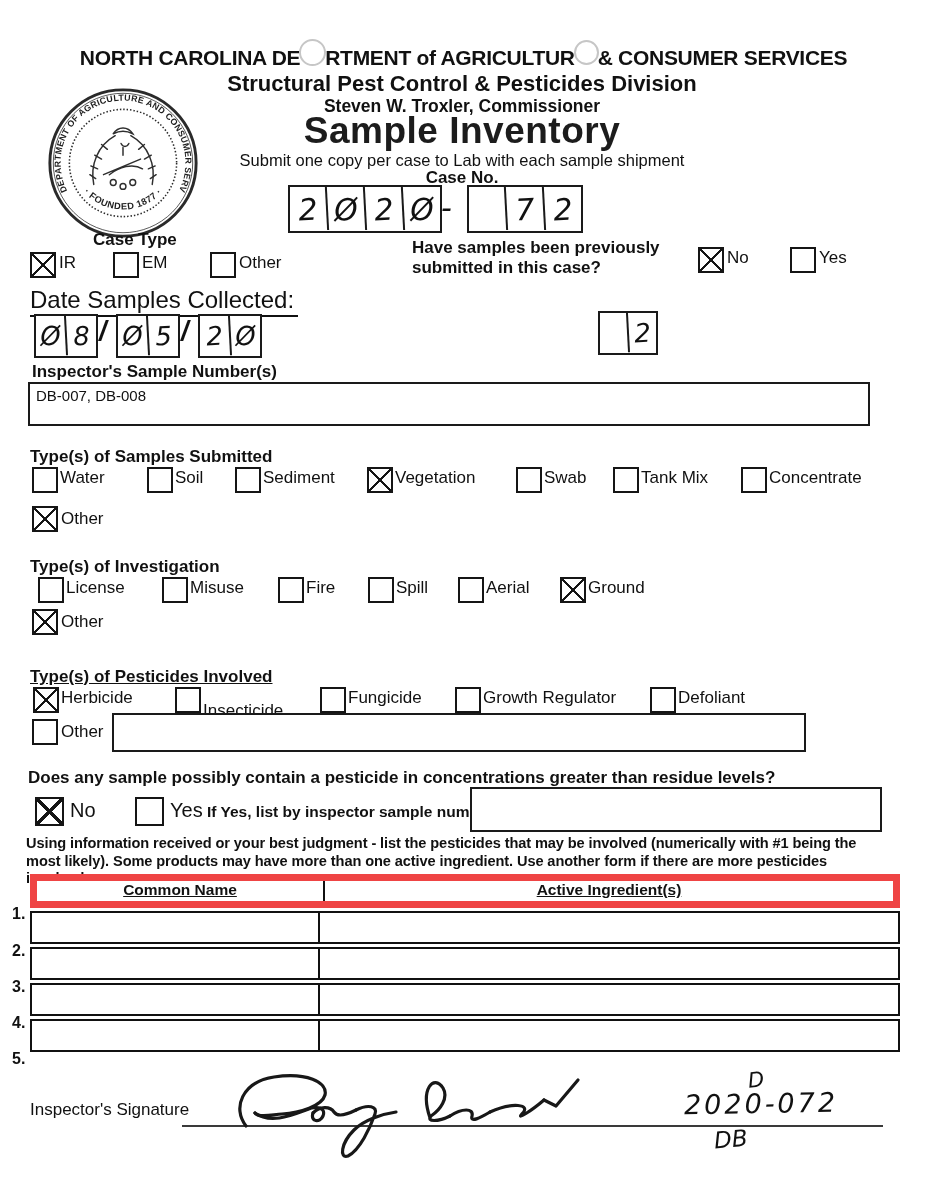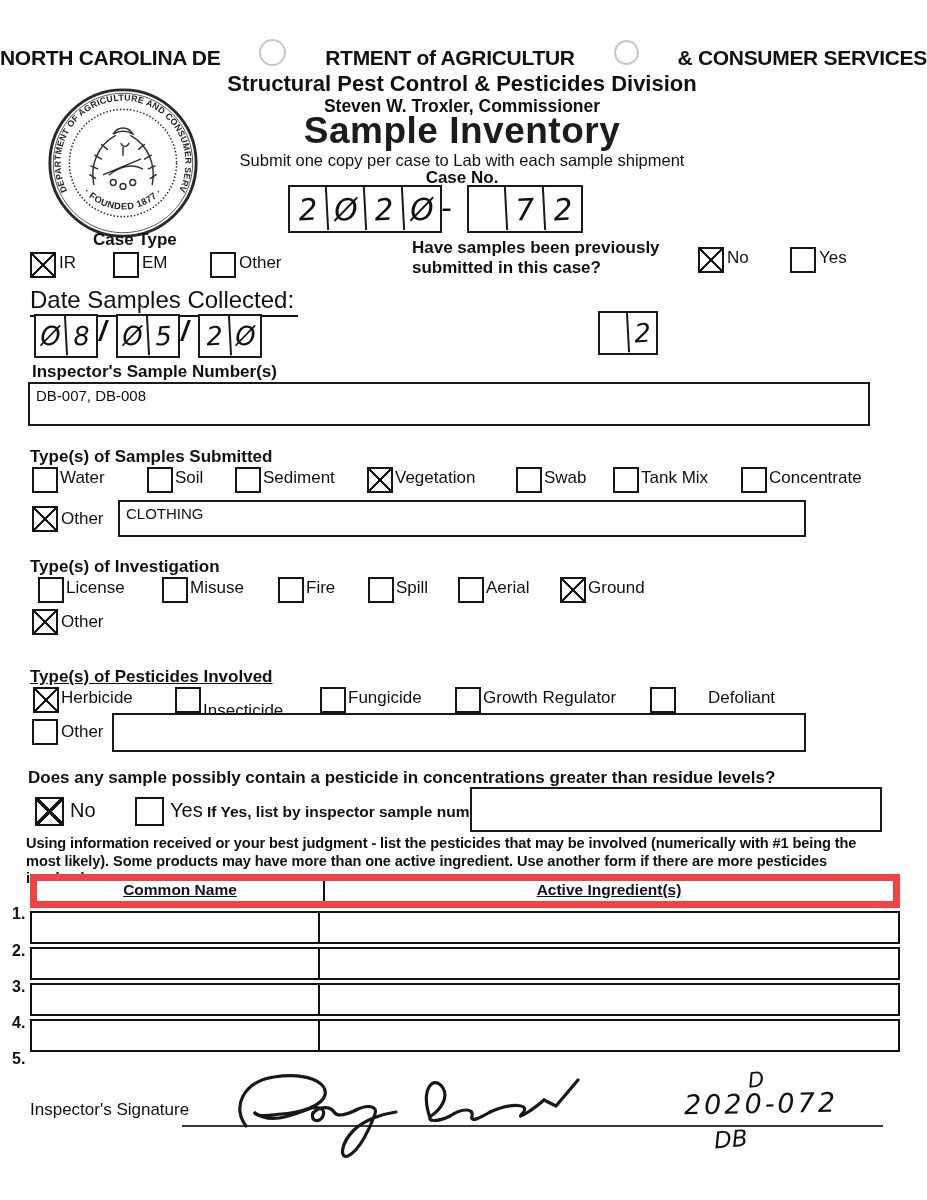--- a/index.html
+++ b/index.html
@@ -1,21 +1,21 @@
 <!DOCTYPE html>
 <html><head>
 <meta charset="utf-8">
 <style>
   html,body{margin:0;padding:0;background:#ffffff;}
   .page{position:relative;width:927px;height:1200px;background:#fff;overflow:hidden;
         font-family:"Liberation Sans",sans-serif;color:#111;}
   .abs{position:absolute;}
   .b{font-weight:bold;}
   
-  .title-row{position:absolute;top:44px;left:0;width:927px;display:flex;justify-content:space-between;
+  .title-row{position:absolute;top:44px;left:0;width:927px;display:flex;justify-content:center;
              align-items:center;font-weight:bold;font-size:21px;letter-spacing:-0.3px;white-space:pre;}
   .punch{width:27px;height:27px;border-radius:50%;background:#fff;border:2px solid #c6c6c6;
          flex:none;transform:translateY(-5px);margin:0 -1px;box-sizing:border-box;}
   .hline{position:absolute;left:0;width:924px;text-align:center;white-space:nowrap;}
   
   .cb{position:absolute;width:22px;height:22px;border:2px solid #151515;background:#fff;box-sizing:content-box;}
   .cb.big{width:25px;height:25px;}
   .cb.checked{background-image:
       linear-gradient(to top right, transparent 45.5%, #151515 45.5%, #151515 54.5%, transparent 54.5%),
       linear-gradient(to bottom right, transparent 45.5%, #151515 45.5%, #151515 54.5%, transparent 54.5%);}
@@ -157,21 +157,20 @@
   <div class="cb checked" style="left:367px;top:467px;"></div>
   <div class="cblabel" style="left:395px;top:468px;">Vegetation</div>
   <div class="cb" style="left:516px;top:467px;"></div>
   <div class="cblabel" style="left:544px;top:468px;">Swab</div>
   <div class="cb" style="left:613px;top:467px;"></div>
   <div class="cblabel" style="left:641px;top:468px;">Tank Mix</div>
   <div class="cb" style="left:741px;top:467px;"></div>
   <div class="cblabel" style="left:769px;top:468px;">Concentrate</div>
   <div class="cb checked" style="left:32px;top:506px;"></div>
   <div class="cblabel" style="left:61px;top:509px;">Other</div>
-  <div class="inbox" style="left:118px;top:500px;width:688px;height:37px;">CLOTHING</div>
 
   <div class="slabel" style="left:30px;top:557px;">Type(s) of Investigation</div>
   <div class="cb" style="left:38px;top:577px;"></div>
   <div class="cblabel" style="left:66px;top:578px;">License</div>
   <div class="cb" style="left:162px;top:577px;"></div>
   <div class="cblabel" style="left:190px;top:578px;">Misuse</div>
   <div class="cb" style="left:278px;top:577px;"></div>
   <div class="cblabel" style="left:306px;top:578px;">Fire</div>
   <div class="cb" style="left:368px;top:577px;"></div>
   <div class="cblabel" style="left:396px;top:578px;">Spill</div>
@@ -185,21 +184,21 @@
   <div class="slabel" style="left:30px;top:667px;text-decoration:underline;">Type(s) of Pesticides Involved</div>
   <div class="cb checked" style="left:33px;top:687px;"></div>
   <div class="cblabel" style="left:61px;top:688px;">Herbicide</div>
   <div class="cb" style="left:175px;top:687px;"></div>
   <div class="cblabel" style="left:203px;top:688px;margin-top:13px;">Insecticide</div>
   <div class="cb" style="left:320px;top:687px;"></div>
   <div class="cblabel" style="left:348px;top:688px;">Fungicide</div>
   <div class="cb" style="left:455px;top:687px;"></div>
   <div class="cblabel" style="left:483px;top:688px;">Growth Regulator</div>
   <div class="cb" style="left:650px;top:687px;"></div>
-  <div class="cblabel" style="left:678px;top:688px;margin-left:30px;">Defoliant</div>
+  <div class="cblabel" style="left:678px;top:688px;">Defoliant</div>
   <div class="cb" style="left:32px;top:719px;"></div>
   <div class="cblabel" style="left:61px;top:722px;">Other</div>
   <div class="inbox" style="left:112px;top:713px;width:694px;height:39px;"></div>
 
   <div class="slabel" style="left:28px;top:768px;">Does any sample possibly contain a pesticide in concentrations greater than residue levels?</div>
   <div class="cb big checked" style="left:35px;top:797px;"></div>
   <div class="cblabel big" style="left:70px;top:799px;">No</div>
   <div class="cb big" style="left:135px;top:797px;"></div>
   <div class="cblabel big" style="left:170px;top:799px;">Yes</div>
   <div class="slabel" style="left:207px;top:803px;font-size:15.5px;">If Yes, list by inspector sample number</div>

